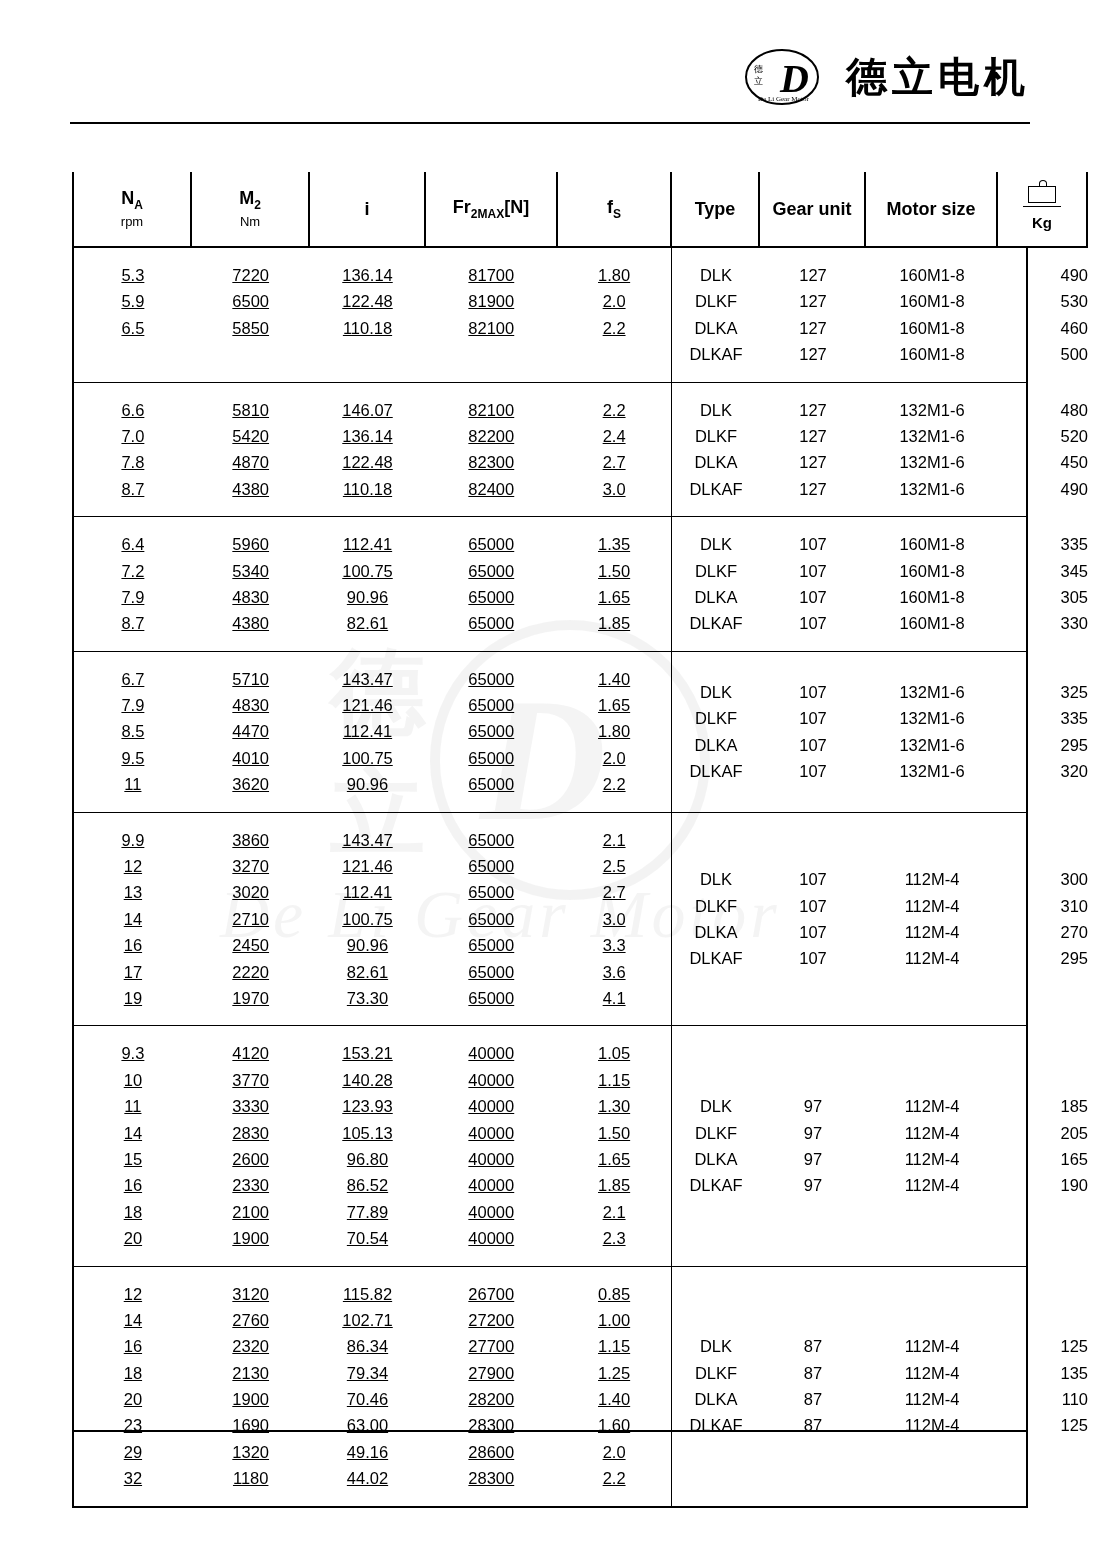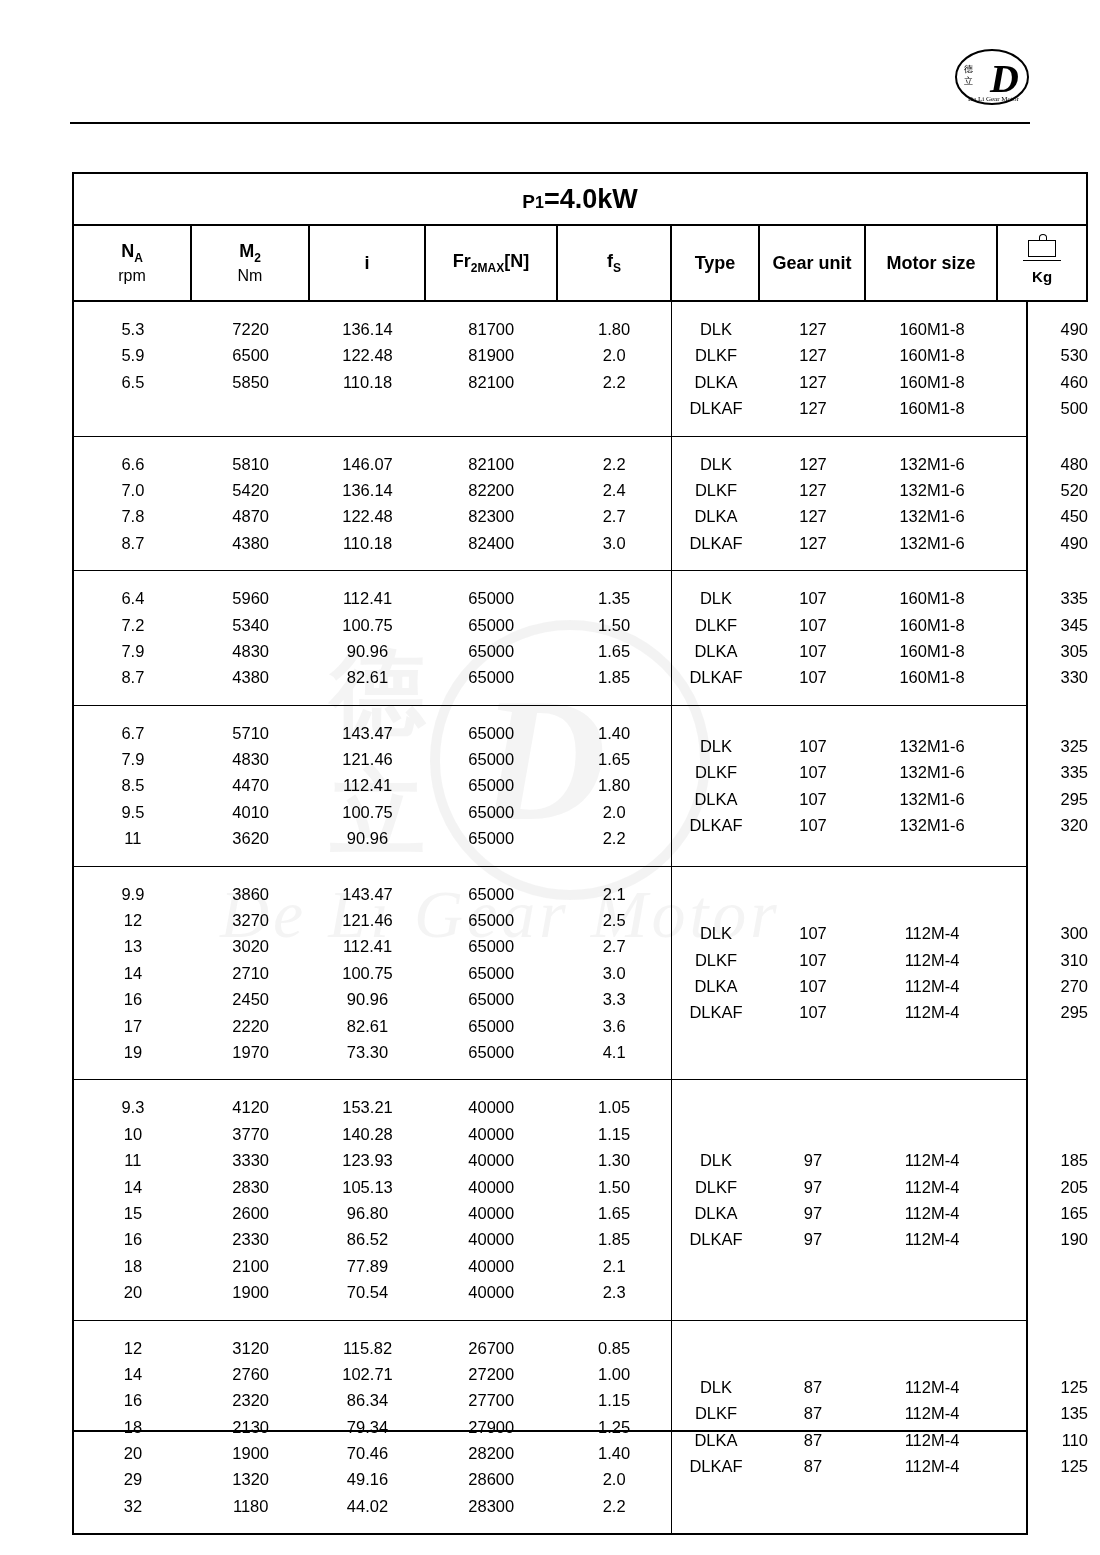--- a/index.html
+++ b/index.html
@@ -156,21 +156,21 @@
   .head-row td {
     border: 2px solid #000;
     border-top: none;
     height: 74px;
     text-align: center;
     font-size: 17px;
     font-weight: bold;
     line-height: 1.15;
   }
   .head-main { font-size: 18px; font-weight: bold; }
-  .head-sub { font-size: 16px; font-weight: normal; display: block; margin-top: 2px;}
+  .head-sub { font-size: 13px; font-weight: normal; display: block; margin-top: 2px;}
   .sub-small { font-size: 12px; vertical-align: sub; }
   .kg-icon {
     display: block;
     margin: 0 auto 3px auto;
     width: 26px;
     height: 15px;
     border: 1.6px solid #000;
     position: relative;
   }
   .kg-icon::before {
@@ -202,20 +202,21 @@
     display: flex;
   }
   .block.last { border-bottom: 2px solid #000; }
   .block + .block { border-top: 1.5px solid #000; }
   .block-left {
     width: 598px;
     flex: 0 0 598px;
     padding: 14px 0 14px 0;
     box-sizing: border-box;
     border-right: 1.5px solid #000;
+    text-decoration: underline;
   }
   .block-right {
     flex: 1 1 auto;
     padding: 14px 0 14px 0;
     box-sizing: border-box;
     display: flex;
     flex-direction: column;
     justify-content: center;
   }
   .lrow, .rrow {
@@ -260,20 +261,21 @@
     <div class="brand-wrap">
       <div class="brand-logo">
         <svg width="76" height="58" viewBox="0 0 76 58">
           <ellipse cx="38" cy="29" rx="36" ry="27" fill="none" stroke="#000" stroke-width="2"></ellipse>
           <text x="36" y="44" font-family="Liberation Serif, serif" font-size="40" font-style="italic" font-weight="bold" fill="#000">D</text>
           <text x="10" y="24" font-family="DejaVu Sans, sans-serif" font-size="9" fill="#000">德</text>
           <text x="10" y="36" font-family="DejaVu Sans, sans-serif" font-size="9" fill="#000">立</text>
           <text x="14" y="53" font-family="Liberation Serif, serif" font-size="7" fill="#000">De Li Gear Motor</text>
         </svg>
       </div>
+      <div class="brand-name">德立电机</div>
     </div>
     <div class="header-rule"></div>
   </div>
 
   <div class="watermark">
     <div class="wm-circle"></div>
     <div class="wm-text wm-big">D</div>
     <div class="wm-text wm-cjk">德</div>
     <div class="wm-text wm-cjk2">立</div>
     <div class="wm-text wm-script">De Li Gear Motor</div>
@@ -286,27 +288,20 @@
           <col style="width:118px">
           <col style="width:116px">
         <col style="width:132px">
           <col style="width:114px">
           <col style="width:88px">
         <col style="width:106px">
           <col style="width:132px">
           <col style="width:90px">
       </colgroup>
       <tbody>
-          <tr class="title-row">
-        <td colspan="9">
-          <span class="title-text">
-            <span class="p1">P</span><span class="sub">1</span><span>=4.0kW</span>
-          </span>
-        </td>
-      </tr>
       <tr class="head-row">
         <td>
           <span class="head-main"><span>N</span><span class="sub-small">A</span></span>
           <span class="head-sub">rpm</span>
         </td>
         <td>
           <span class="head-main"><span>M</span><span class="sub-small">2</span></span>
           <span class="head-sub">Nm</span>
         </td>
         <td><span class="head-main">i</span></td>
@@ -756,20 +751,27 @@
               <div class="c-fs">1.25</div>
             </div>
             <div class="lrow">
               <div class="c-na">20</div>
               <div class="c-m2">1900</div>
               <div class="c-i">70.46</div>
               <div class="c-fr">28200</div>
               <div class="c-fs">1.40</div>
             </div>
             <div class="lrow">
+              <div class="c-na">23</div>
+              <div class="c-m2">1690</div>
+              <div class="c-i">63.00</div>
+              <div class="c-fr">28300</div>
+              <div class="c-fs">1.60</div>
+            </div>
+            <div class="lrow">
               <div class="c-na">29</div>
               <div class="c-m2">1320</div>
               <div class="c-i">49.16</div>
               <div class="c-fr">28600</div>
               <div class="c-fs">2.0</div>
             </div>
             <div class="lrow">
               <div class="c-na">32</div>
               <div class="c-m2">1180</div>
               <div class="c-i">44.02</div>

